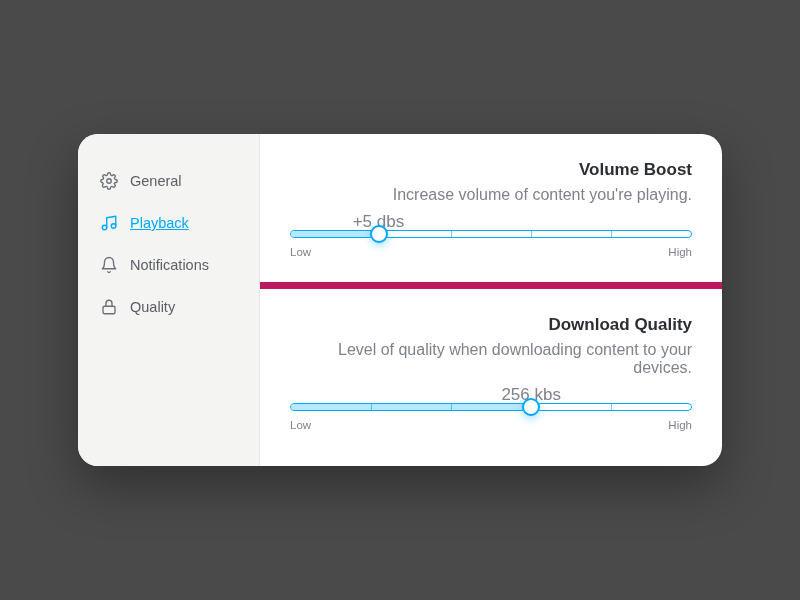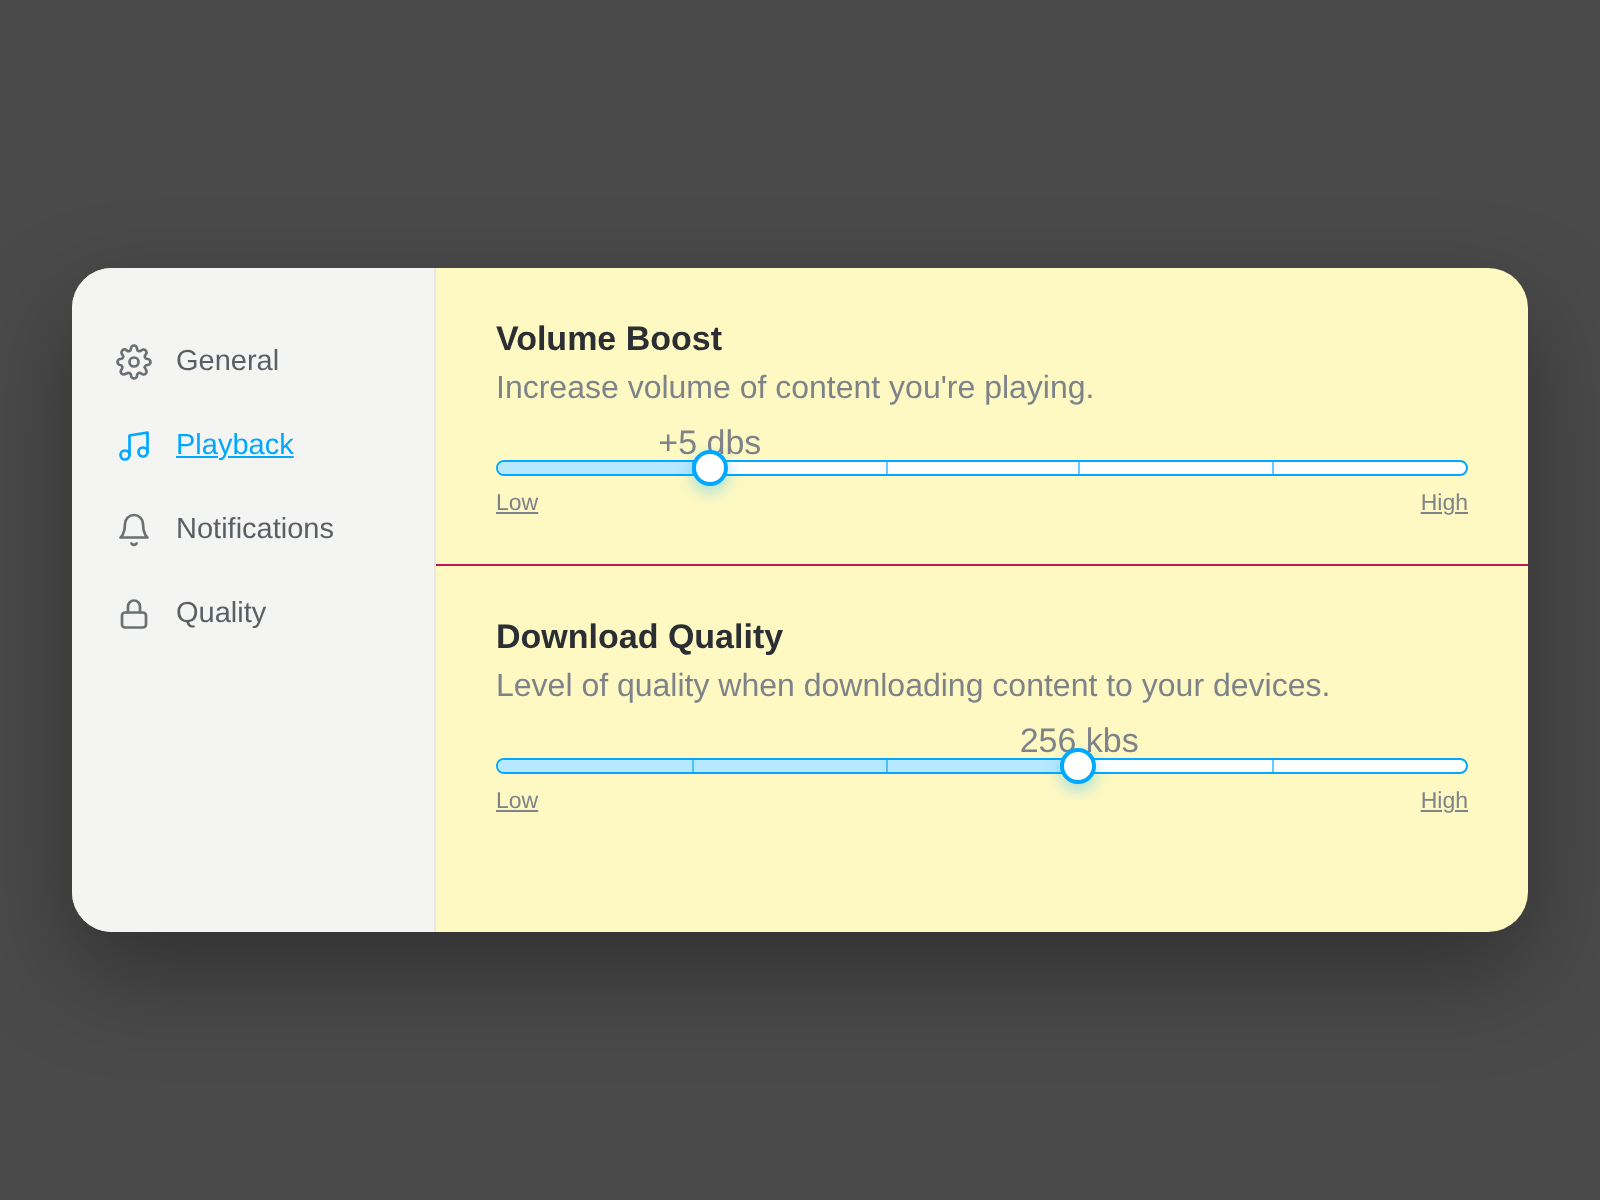--- a/index.html
+++ b/index.html
@@ -6,27 +6,28 @@
     body {
       width: 800px;
       height: 600px;
       background: #4a4a4a;
       font-family: -apple-system, BlinkMacSystemFont, "Segoe UI", Helvetica, Arial, sans-serif;
       display: flex;
       align-items: center;
       justify-content: center;
     }
     .card {
-      width: 728px;
+      width: 644px;
       height: 332px;
-      background: #fef9c3;
+      background: #ffffff;
       border-radius: 20px;
       display: flex;
       overflow: hidden;
       box-shadow: 0 20px 50px rgba(0,0,0,0.35);
+      text-align: right;
     }
     .sidebar {
       width: 182px;
       background: #f4f4f3;
       border-right: 1px solid #e6e6e6;
       padding: 26px 0 0 22px;
     }
     .sidebar-item {
       display: flex;
       align-items: center;
@@ -41,21 +42,21 @@
     .sidebar-item .ic svg { width: 18px; height: 18px; display: block; }
     .sidebar-item.active .ic svg { stroke: #00a8ff; }
     .main {
       flex: 1;
       display: flex;
       flex-direction: column;
     }
     .section {
       padding: 26px 30px 24px 30px;
     }
-    .section + .section { border-top: 1px solid #be185d; }
+    .section + .section { border-top: 7px solid #be185d; }
     .section-title {
       font-size: 17px;
       font-weight: 600;
       color: #2b2f33;
       margin-bottom: 6px;
     }
     .section-desc {
       font-size: 16px;
       color: #7e838a;
       margin-bottom: 26px;
@@ -101,21 +102,20 @@
       transform: translate(-50%, -50%);
       box-shadow: 0 3px 8px rgba(0,168,255,0.35);
       cursor: grab;
     }
     .slider-labels {
       display: flex;
       justify-content: space-between;
       margin-top: 8px;
       font-size: 11.5px;
       color: #7e838a;
-      text-decoration: underline;
     }
   </style>
 </head>
 <body>
 
 <div class="card">
   <nav class="sidebar">
 
     <div class="sidebar-item">
       <span class="ic">

